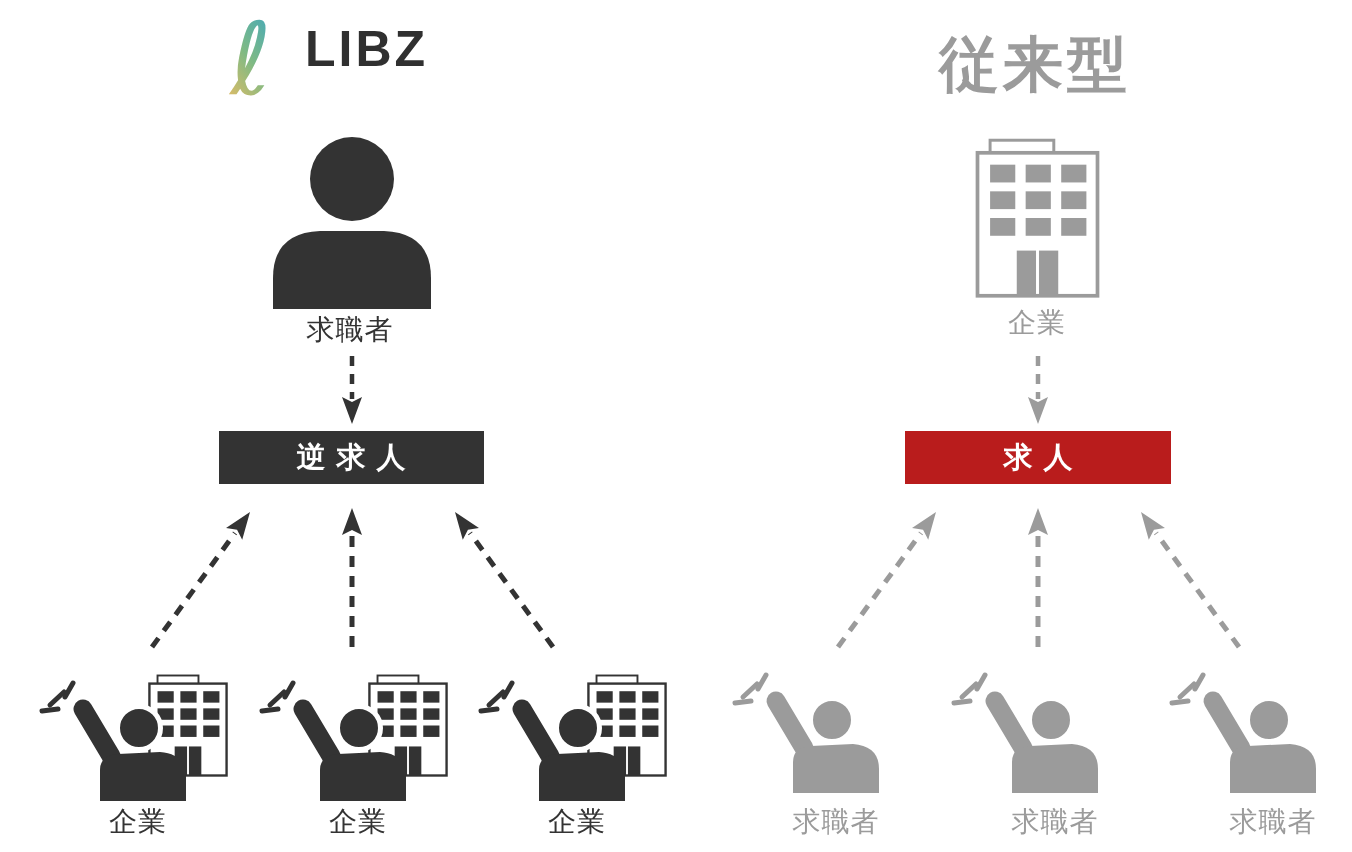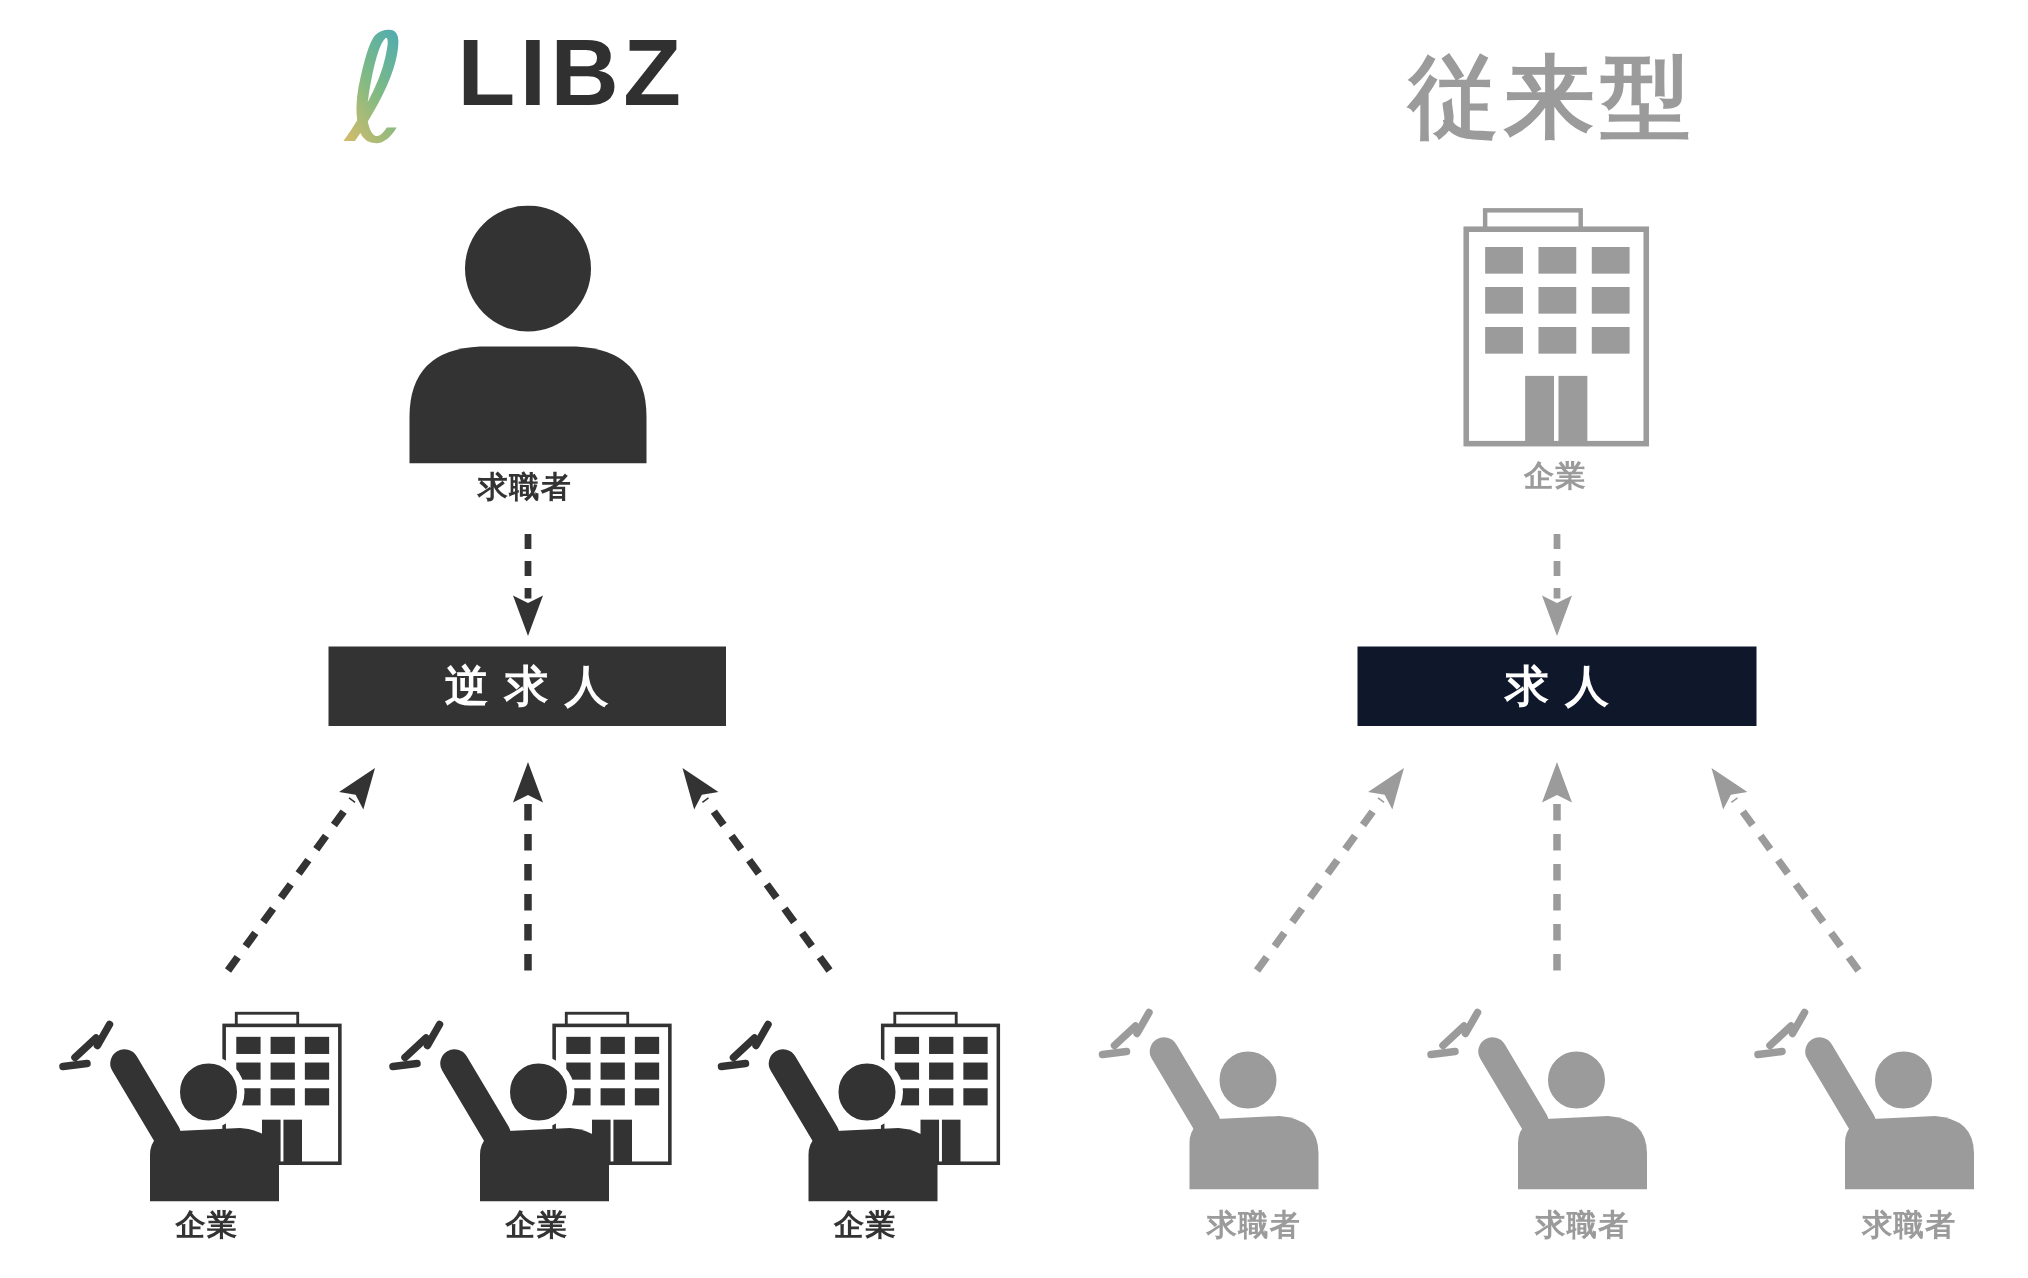--- a/index.html
+++ b/index.html
@@ -5,42 +5,42 @@
   html,body{margin:0;padding:0;background:#fff;}
   #stage{
     position:relative;width:1352px;height:852px;background:#fff;overflow:hidden;
     font-family:"Liberation Sans","DejaVu Sans",sans-serif;
   }
   .abs{position:absolute;}
   .c-dark{color:#333333;}
   .c-gray{color:#9b9b9b;}
   
   .logo-text{
-    position:absolute;left:305px;top:18px;font-size:63px;font-weight:600;
+    position:absolute;left:305px;top:18px;font-size:50px;font-weight:600;
     letter-spacing:3px;color:#303030;line-height:62px;
   }
   
   .lbl{
     position:absolute;transform:translateX(-50%);white-space:nowrap;
-    font-size:20px;font-weight:700;letter-spacing:1px;
+    font-size:28px;font-weight:400;letter-spacing:1px;
   }
   .lbl.dark{color:#333333;}
   .lbl.gray{color:#9b9b9b;}
   .title{
     position:absolute;transform:translateX(-50%);white-space:nowrap;
     font-size:60px;font-weight:600;letter-spacing:4px;color:#9b9b9b;
   }
   
   .banner{
     position:absolute;height:53px;display:flex;align-items:center;justify-content:center;
     color:#ffffff;font-size:29px;font-weight:600;
     letter-spacing:0.38em;padding-left:0.38em;box-sizing:border-box;
   }
   .banner.dark{background:#333333;padding-left:10px;}
-  .banner.gray{background:#0f172a;}
+  .banner.gray{background:#b91c1c;}
   
   svg.arrows{position:absolute;left:0;top:0;}
   .dashv{stroke-width:4.5;stroke-dasharray:10 8;fill:none;}
   .dashd{stroke-width:5;stroke-dasharray:11 9;fill:none;}
   .defs-holder{position:absolute;width:0;height:0;overflow:hidden;}
 </style>
 </head>
 <body>
 
 <div id="stage">

